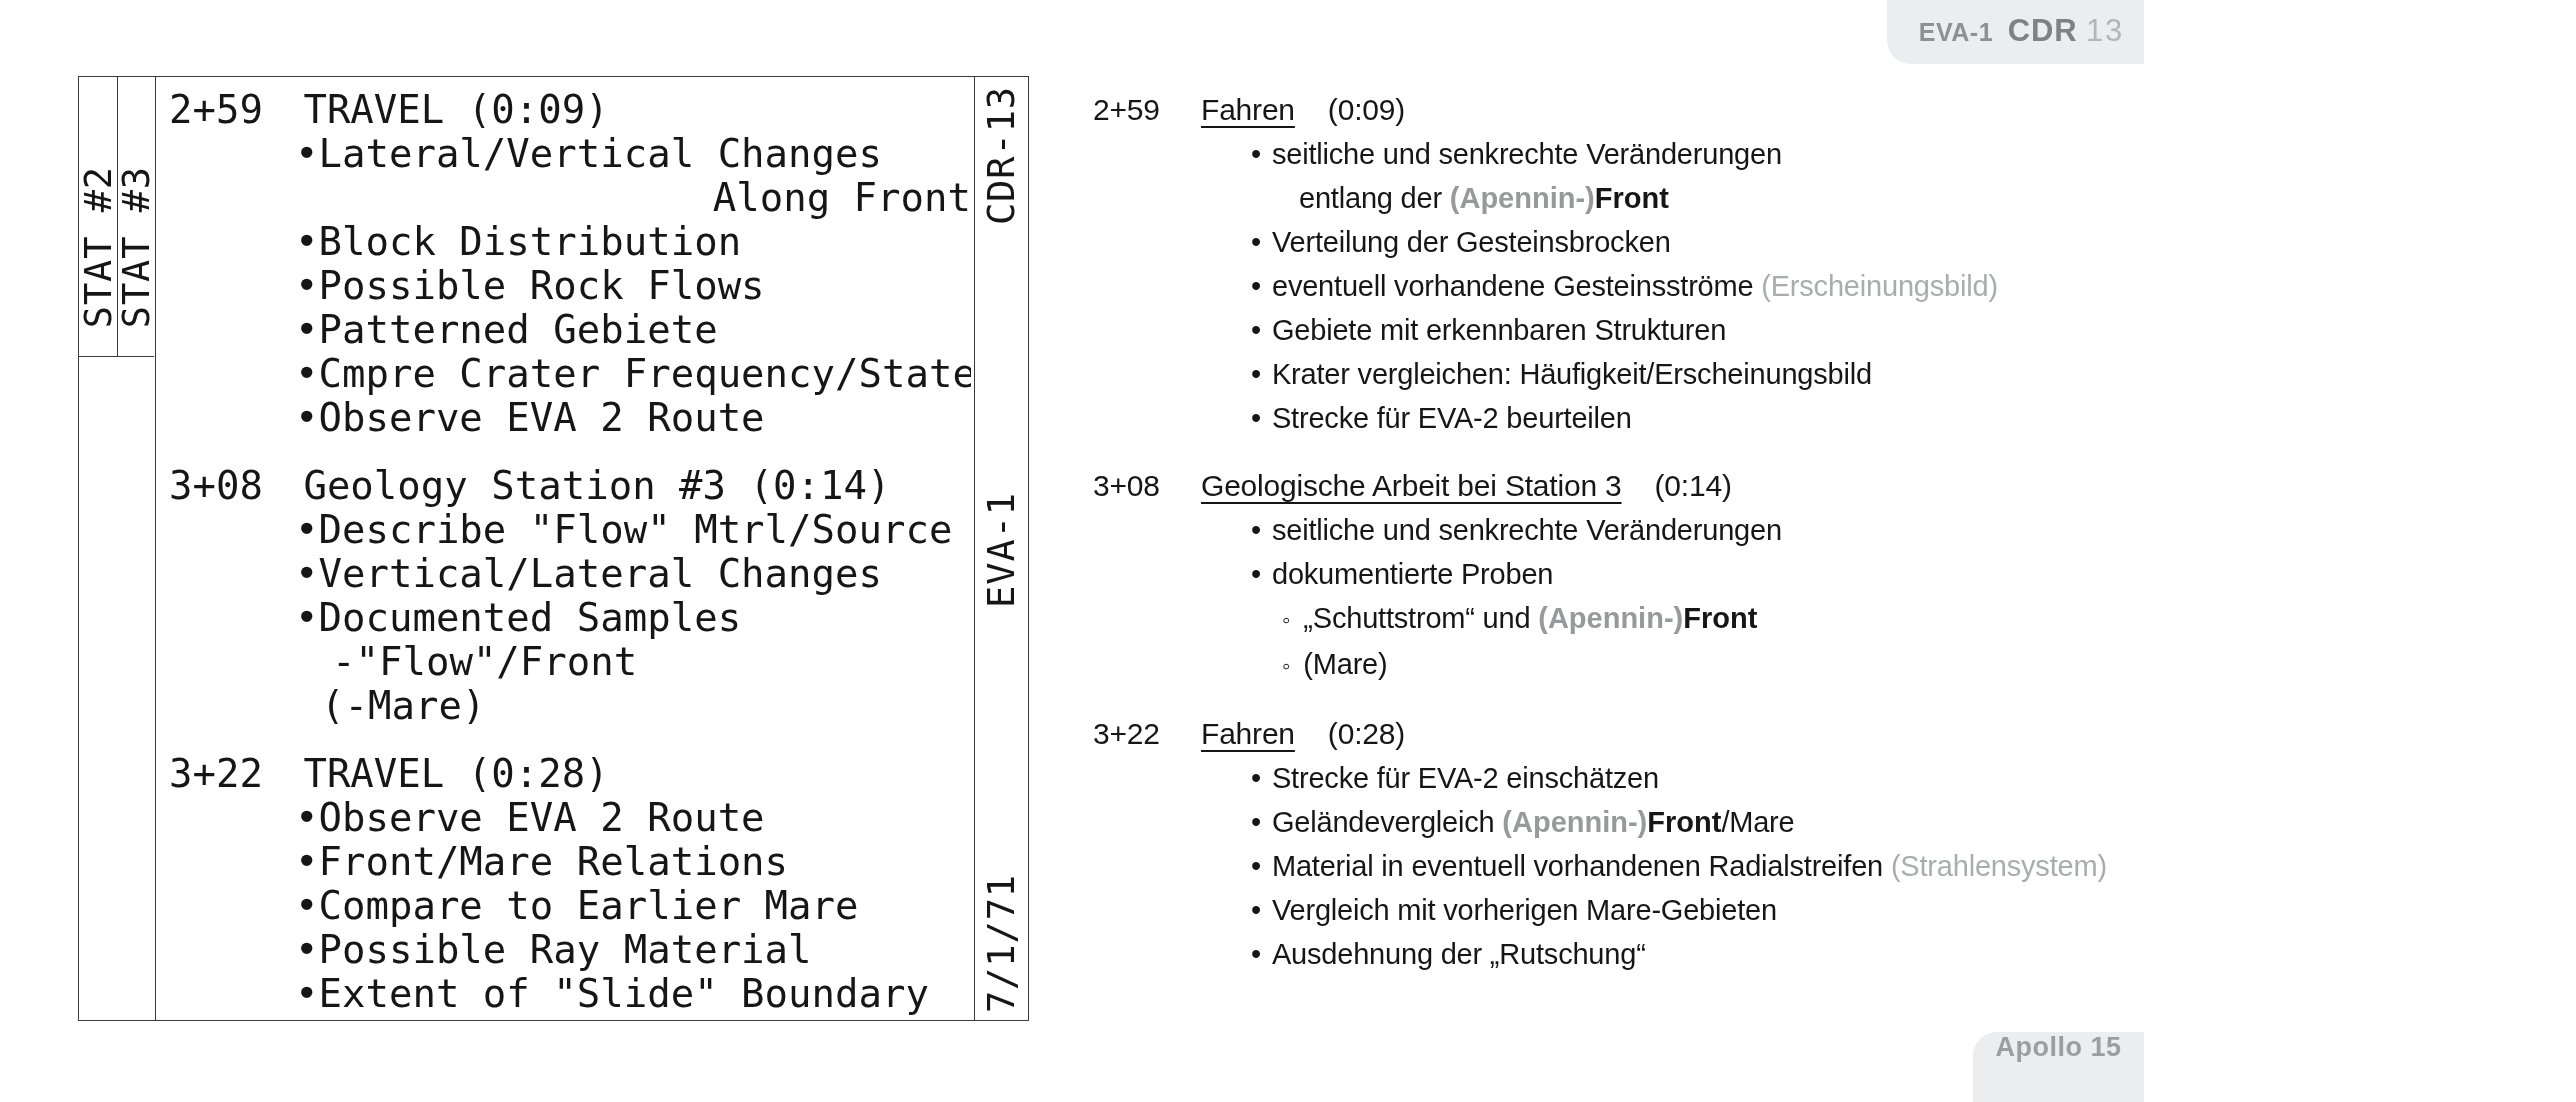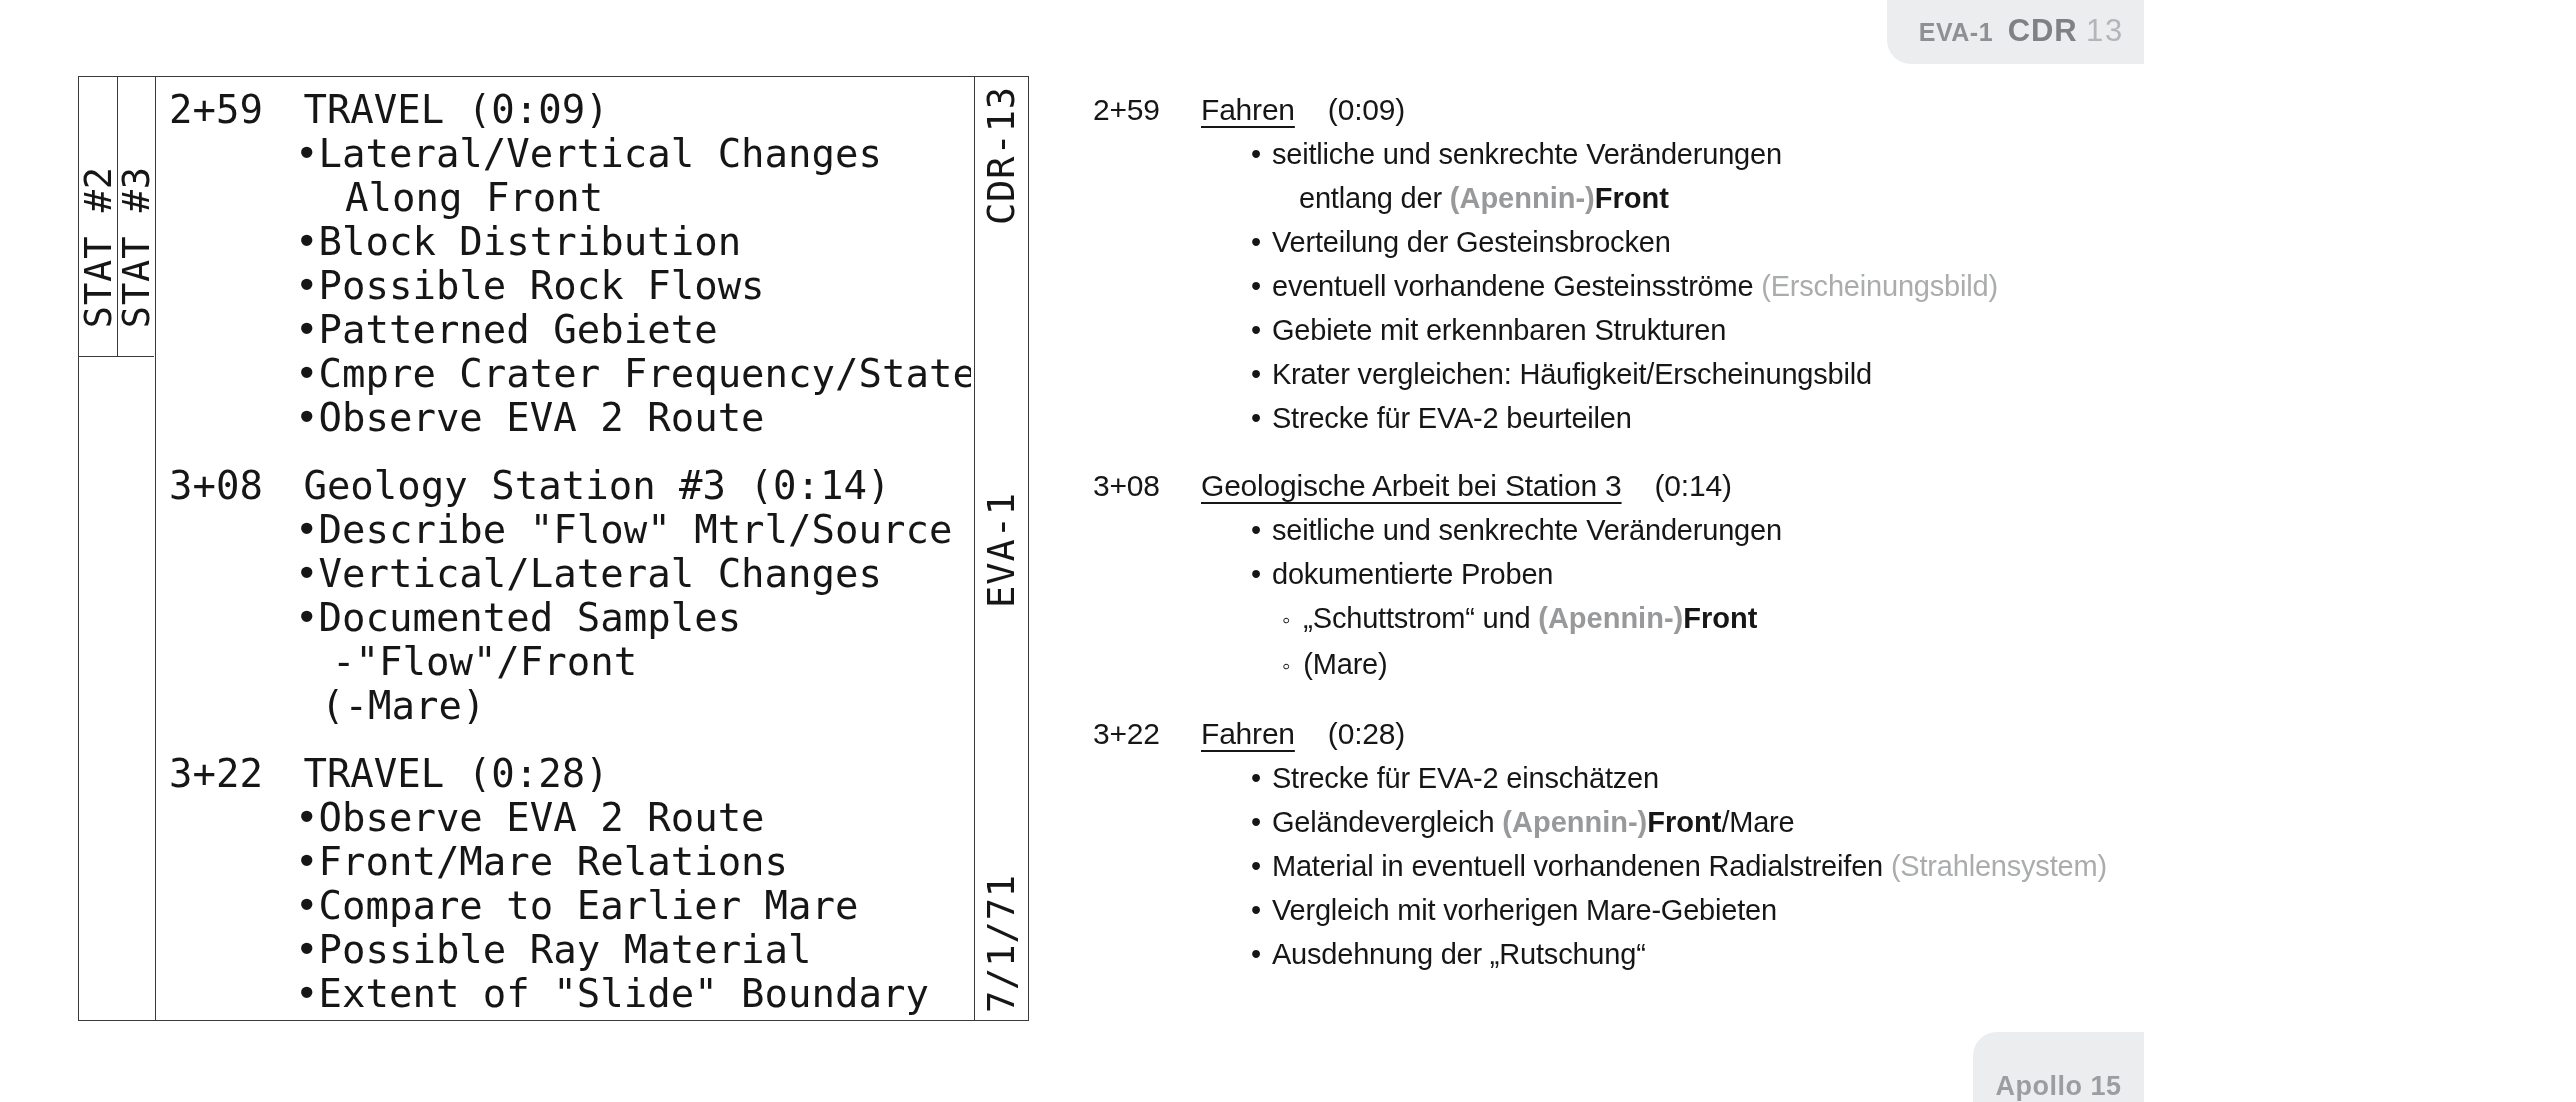--- a/index.html
+++ b/index.html
@@ -14,21 +14,21 @@
   
   .badge{position:absolute;background:var(--badge-bg);display:flex;font-family:"Liberation Sans",sans-serif;}
   .badge-top{top:0;right:0;width:257px;height:64px;border-radius:0 0 0 24px;
              justify-content:flex-end;align-items:baseline;padding:13px 20px 0 0;}
   .b-eva{font-size:25px;font-weight:bold;color:#8d9194;margin-right:14.7px;letter-spacing:0.5px;}
   .b-cdr{font-size:31px;font-weight:bold;color:#7e8285;letter-spacing:0.9px;}
   .b-num{font-size:31px;font-weight:400;color:#b3b6b9;margin-left:8.3px;letter-spacing:1.8px;}
 
   
   .badge-bottom{bottom:0;right:0;width:171px;height:70px;border-radius:24px 0 0 0;
-                align-items:flex-end;justify-content:center;}
+                align-items:flex-start;justify-content:center;}
   .b-apollo{font-size:27px;font-weight:bold;color:#9a9ea1;letter-spacing:0.5px;}
 
   
   .box{position:absolute;left:78px;top:76px;width:951px;height:945px;
        border:1.8px solid var(--line);background:#fff;}
   .sb-left{position:absolute;left:0;top:0;width:77px;height:100%;border-right:1.8px solid var(--line);}
   .stat-cell{position:absolute;top:0;height:280px;border-bottom:1.8px solid var(--line);
              display:flex;align-items:flex-end;justify-content:center;padding-bottom:27.6px;}
   .stat-cell.c1{left:0;width:39px;border-right:1.8px solid var(--line);}
   .stat-cell.c2{left:39px;width:36px;}
@@ -37,21 +37,21 @@
   .sb-right{position:absolute;right:0;top:0;width:54px;height:100%;border-left:1.8px solid var(--line);
             display:flex;flex-direction:column;align-items:center;justify-content:space-between;
             padding:9.2px 0 7.3px 0;}
 
   .content{position:absolute;left:90px;top:11px;right:57px;bottom:0;overflow:hidden;}
   .cl-line{font-family:"DejaVu Sans Mono",monospace;font-size:39px;line-height:44px;
            white-space:pre;color:var(--ink);}
   .cl-section + .cl-section{margin-top:24px;}
   .cl-underline{text-decoration-thickness:2.8px;text-underline-offset:6.4px;margin-left:17px;}
   .ind-bullet{padding-left:126px;}
-  .ind-cont{padding-left:176px;}
+  .ind-cont{padding-left:176px;text-align:right;}
   .ind-dash{padding-left:163px;}
   .ind-paren{padding-left:152px;}
 
   
   .translation{position:absolute;left:1093px;top:88px;width:1249px;}
   .t-line{font-family:"Liberation Sans",sans-serif;font-size:29px;line-height:44px;
           color:var(--ink);letter-spacing:-0.2px;white-space:nowrap;}
   .t-header{font-size:30px;}
   .t-time{display:inline-block;width:108px;}
   .t-underline{text-decoration:underline;text-decoration-thickness:2.3px;text-underline-offset:6.4px;}

